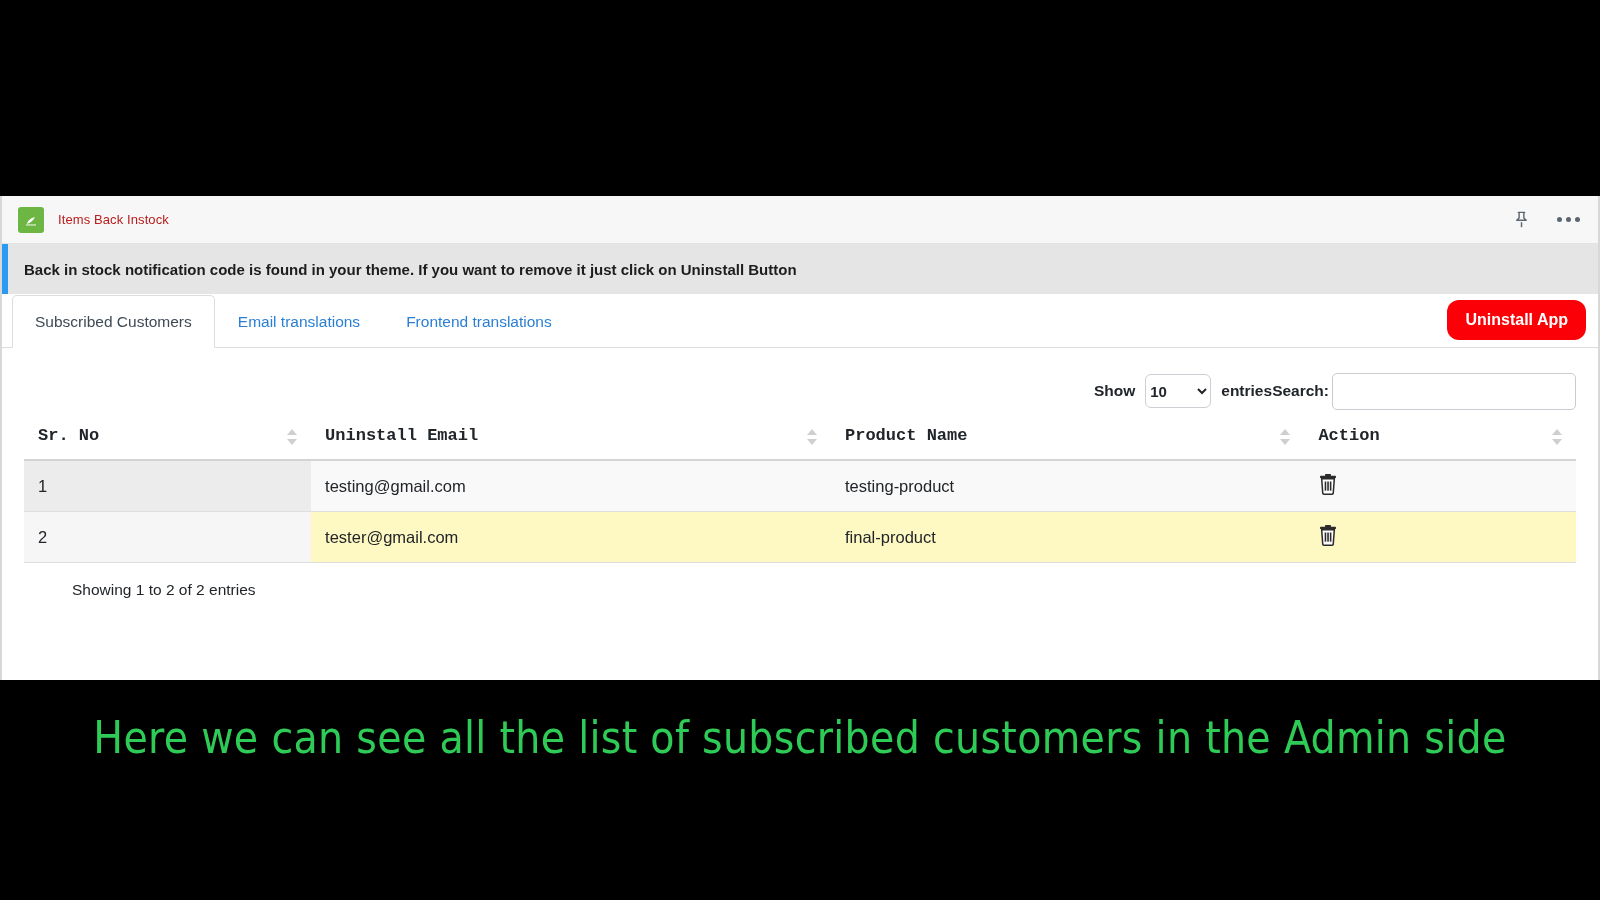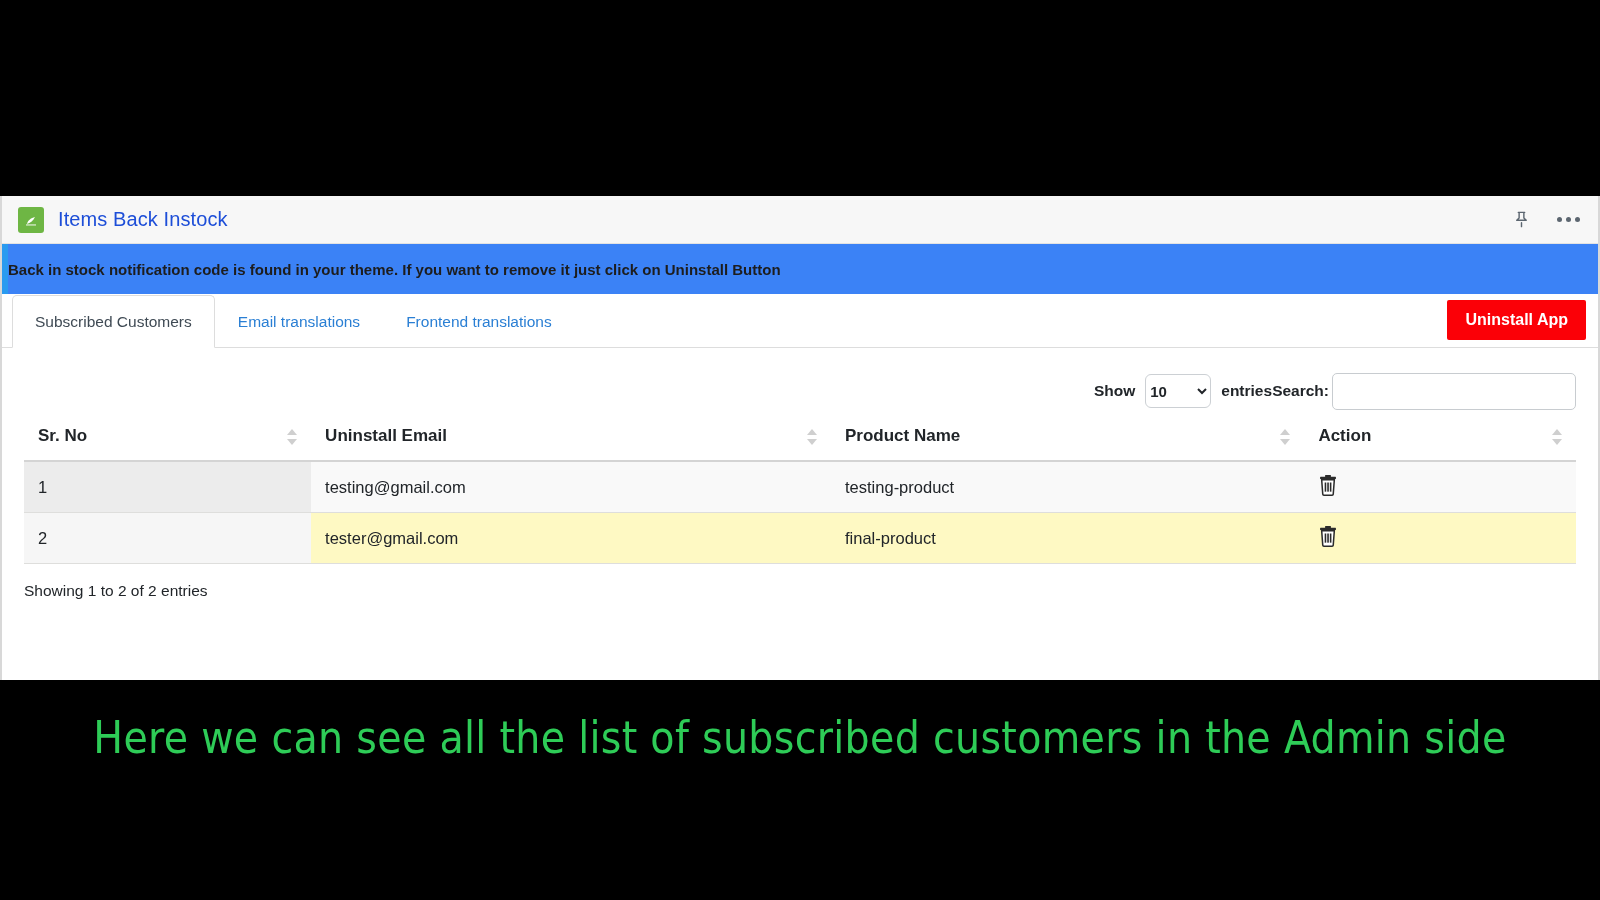--- a/index.html
+++ b/index.html
@@ -34,37 +34,38 @@
     padding: 0 18px 0 16px;
   }
   .app-icon {
     width: 26px; height: 26px; border-radius: 3px;
     background: #6eb644;
     display: flex; align-items: center; justify-content: center;
     flex: 0 0 auto; margin-right: 14px;
   }
   .app-icon svg { display: block; }
   .app-title {
-    font-size: 20px; color: #1d4ed8; letter-spacing: .1px;
+    font-size: 13px; color: #b91c1c; letter-spacing: .1px;
     font-family: "Liberation Sans", sans-serif;
   }
   .titlebar-spacer { flex: 1 1 auto; }
   .tb-icon {
     color: #5c6670; display: flex; align-items: center; justify-content: center;
     margin-left: 26px; cursor: pointer;
   }
   .dots { display: flex; gap: 4px; align-items: center; }
   .dots i { width: 5px; height: 5px; border-radius: 50%; background: #5c6670; display: block; }
 
   
   .banner {
-    background: #3b82f6;
+    background: #e5e5e5;
     border-left: 6px solid #2a9bf0;
     height: 50px;
     display: flex; align-items: center;
+    padding-left: 16px;
   }
   .banner-text {
     font-size: 15px; font-weight: bold; color: #1d1d1d;
     font-family: "Liberation Sans", sans-serif;
   }
 
   
   .tabstrip {
     position: relative;
     height: 54px;
@@ -82,21 +83,21 @@
   }
   .tab.active {
     color: #3f4a54;
     background: #ffffff;
     border-color: #dddddd;
     border-bottom: 1px solid #ffffff;
   }
   .uninstall-btn {
     position: absolute; right: 12px; top: 6px;
     background: #fb0007; color: #ffffff;
-    border: none; border-radius: 2px;
+    border: none; border-radius: 12px;
     font-size: 16px; font-weight: bold;
     padding: 11px 18px;
     font-family: "Liberation Sans", sans-serif;
     cursor: pointer;
   }
 
   
   .dt-wrap { padding: 20px 22px 0 22px; }
   .dt-topbar { display: flex; align-items: center; justify-content: flex-end; height: 46px; }
   .dt-length { display: flex; align-items: center; font-size: 15.5px; font-weight: bold; color: #212529; }
@@ -119,21 +120,21 @@
     font-family: "Liberation Sans", sans-serif;
   }
 
   table.dt { width: 100%; border-collapse: collapse; table-layout: fixed; }
   table.dt th {
     text-align: left;
     font-size: 17px; font-weight: bold; color: #212529;
     padding: 12px 14px 14px 14px;
     border-bottom: 2px solid #d4d4d4;
     position: relative; cursor: pointer;
-    font-family: Liberation Sans, sans-serif;
+    font-family: Liberation Mono, monospace;
   }
   .sort-arrows {
     position: absolute; right: 14px; top: 50%;
     transform: translateY(-50%);
     display: flex; flex-direction: column; gap: 4px;
   }
   .caret-up, .caret-down {
     width: 0; height: 0;
     border-left: 5px solid transparent;
     border-right: 5px solid transparent;
@@ -156,21 +157,21 @@
   .trash-btn {
     background: none; border: none; padding: 0; cursor: pointer;
     display: inline-flex; align-items: center;
   }
 
   
   .dt-bottom {
     display: flex; align-items: center; justify-content: space-between;
     padding: 18px 0 0 0;
   }
-  .dt-info { font-size: 15.5px; color: #212529; }
+  .dt-info { font-size: 15.5px; color: #212529; margin-left: 48px; }
   .dt-paginate { display: flex; align-items: center; }
   .page-btn {
     font-size: 15.5px; color: #8d9499;
     padding: 9px 16px; cursor: pointer;
     border: 1px solid transparent;
     background: transparent;
     font-family: "Liberation Sans", sans-serif;
   }
   .page-btn.current {
     color: #4b5358;

